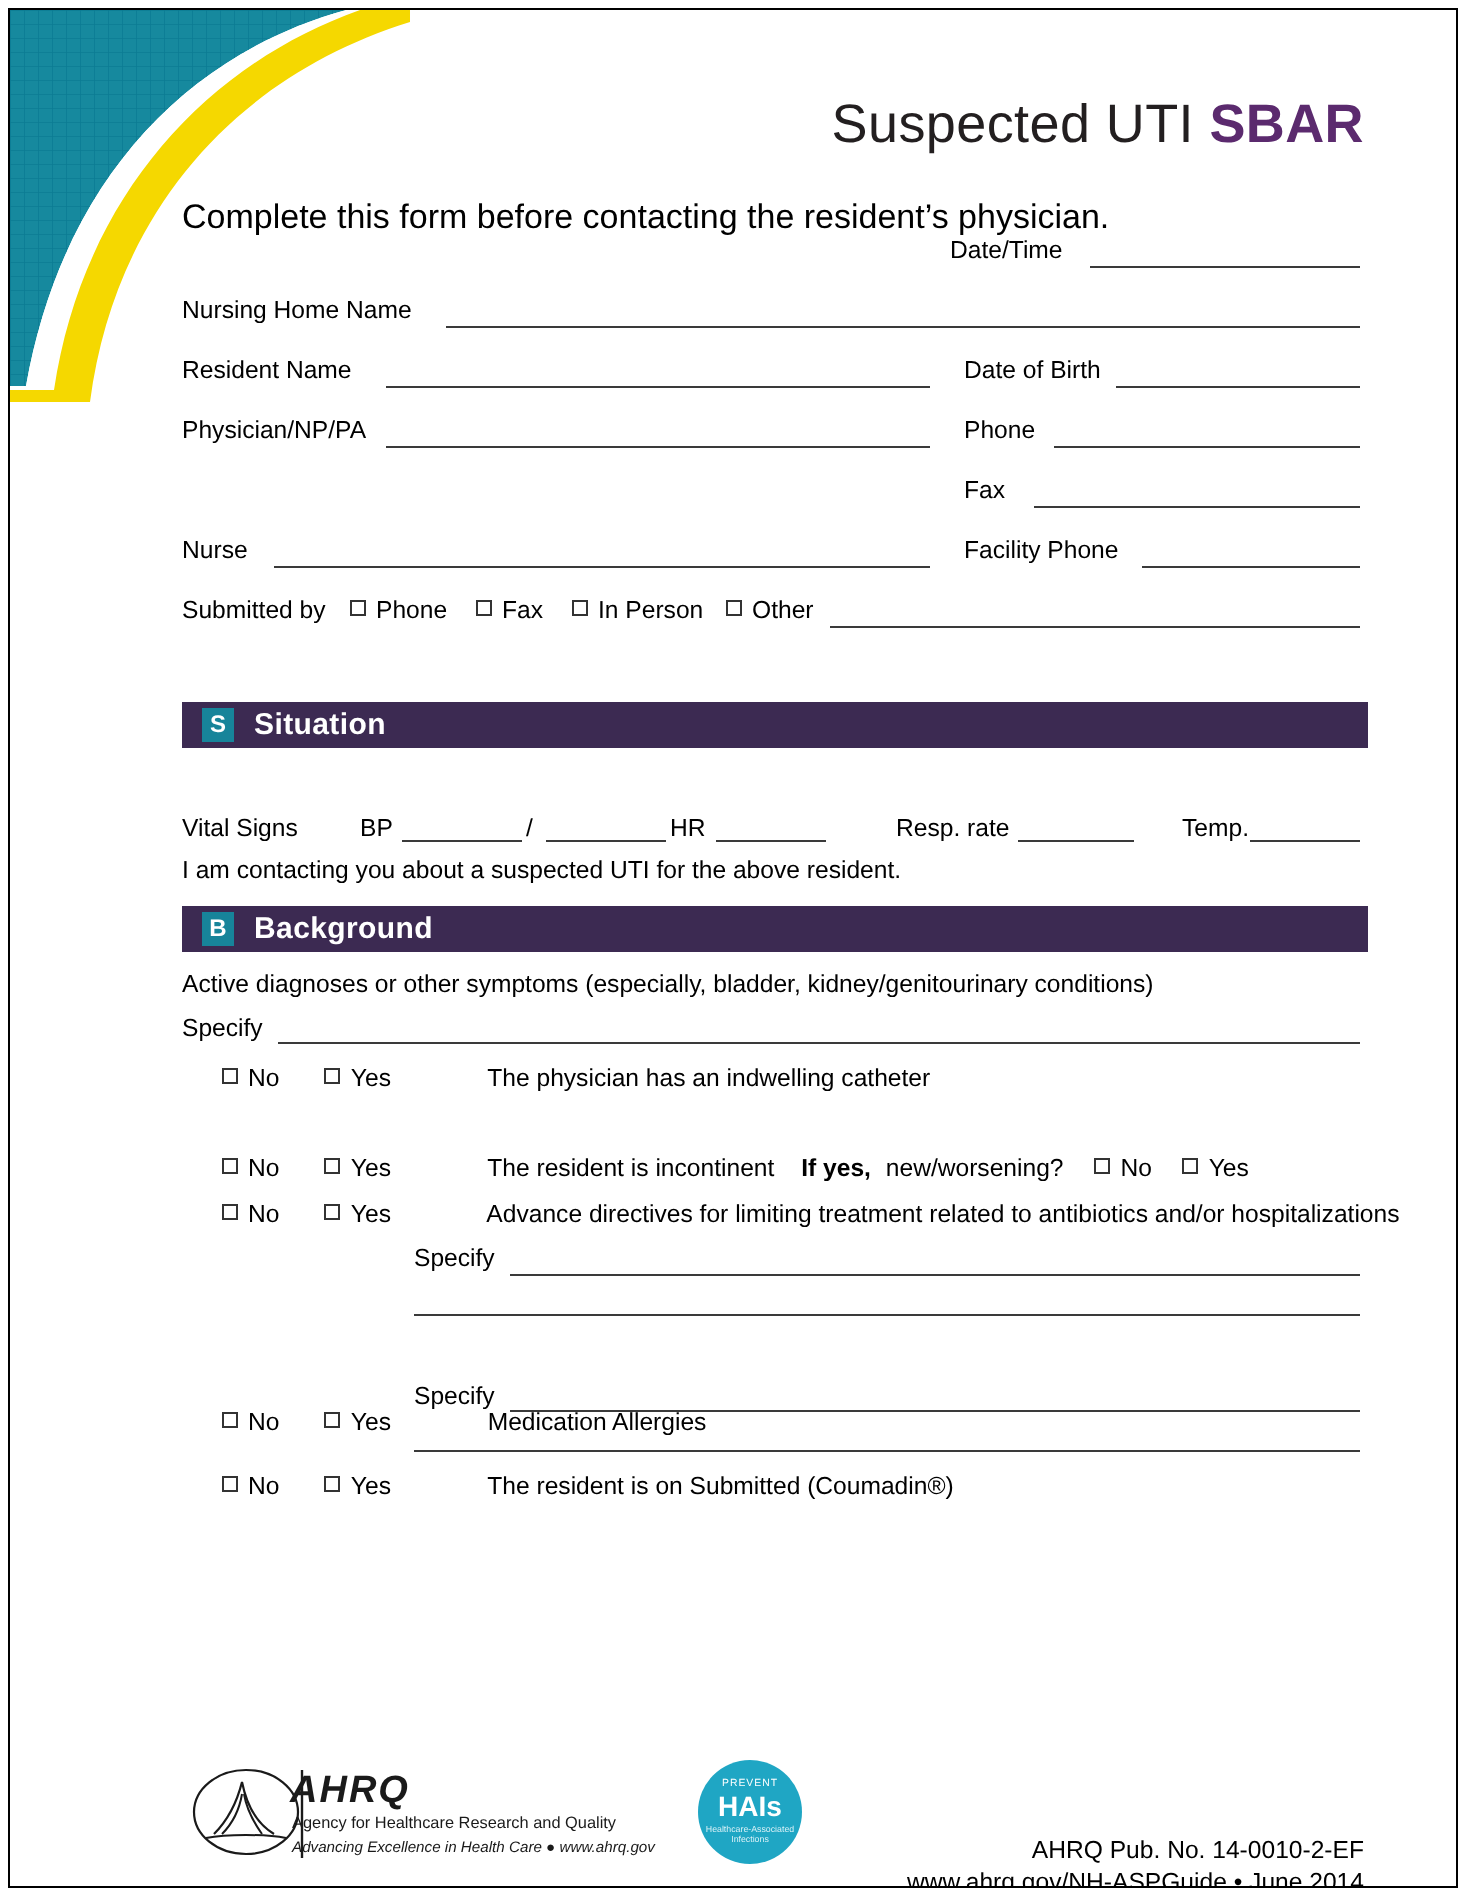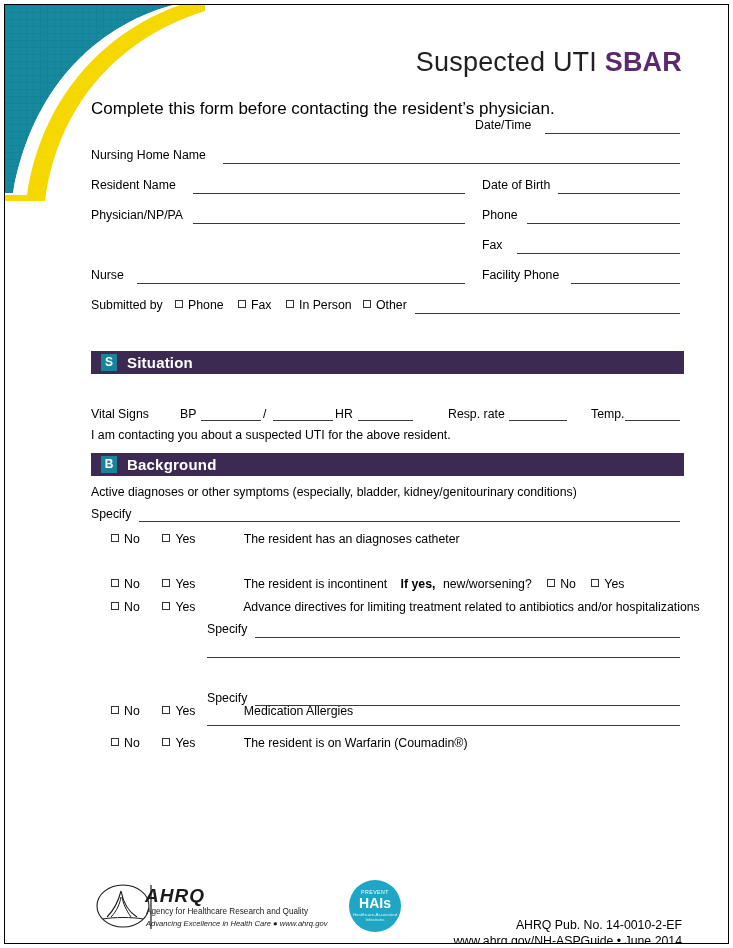--- a/index.html
+++ b/index.html
@@ -250,21 +250,21 @@
     <div class="sectitle">Background</div>
   </div>
 
   <div class="body-text" style="left:86px; top:480px;">Active diagnoses or other symptoms (especially, bladder, kidney/genitourinary conditions)</div>
   <div class="body-text" style="left:86px; top:502px;">Specify</div>
   <div class="line" style="left:134px; top:516px; width:541px;"></div>
 
   <div class="row" style="left:106px; top:527px;">
     <span class="opt no"><span class="chk"></span><span>No</span></span>
     <span class="opt yes"><span class="chk"></span><span>Yes</span></span>
-    <span>The resident has an diagnoses catheter</span>
+    <span>The physician has an indwelling catheter</span>
   </div>
 
 
   <div class="row" style="left:106px; top:572px;">
     <span class="opt no"><span class="chk"></span><span>No</span></span>
     <span class="opt yes"><span class="chk"></span><span>Yes</span></span>
     <span>The resident is incontinent</span>
     <span class="bold" style="margin-left:10px;">If yes,</span>
     <span style="margin-left:4px;">new/worsening?</span>
     <span style="margin-left:12px;"><span class="chk"></span><span>No</span></span>
@@ -285,21 +285,21 @@
     <span class="opt yes"><span class="chk"></span><span>Yes</span></span>
     <span>Medication Allergies</span>
   </div>
   <div class="body-text" style="left:202px; top:686px;">Specify</div>
   <div class="line" style="left:250px; top:700px; width:425px;"></div>
   <div class="line" style="left:202px; top:720px; width:473px;"></div>
 
   <div class="row" style="left:106px; top:731px;">
     <span class="opt no"><span class="chk"></span><span>No</span></span>
     <span class="opt yes"><span class="chk"></span><span>Yes</span></span>
-    <span>The resident is on Warfarin (Coumadin®)</span>
+    <span>The resident is on Submitted (Coumadin®)</span>
   </div>
 
   <div class="ahrq-logo">
     <svg width="230" height="50" viewBox="0 0 230 50" xmlns="http://www.w3.org/2000/svg">
       <ellipse cx="28" cy="23" rx="26" ry="21" fill="none" stroke="#1a1a1a" stroke-width="1.1"></ellipse>
       <path d="M12 34 C20 26 24 16 26 8 C28 18 32 28 42 34" fill="none" stroke="#1a1a1a" stroke-width="1.1"></path>
       <path d="M16 34 C22 28 25 20 26 14" fill="none" stroke="#1a1a1a" stroke-width="1"></path>
       <path d="M36 34 C31 27 28 20 27 14" fill="none" stroke="#1a1a1a" stroke-width="1"></path>
       <path d="M8 36 C18 34 38 34 48 36" fill="none" stroke="#1a1a1a" stroke-width="1"></path>
       <line x1="56" y1="2" x2="56" y2="46" stroke="#1a1a1a" stroke-width="1.2"></line>

